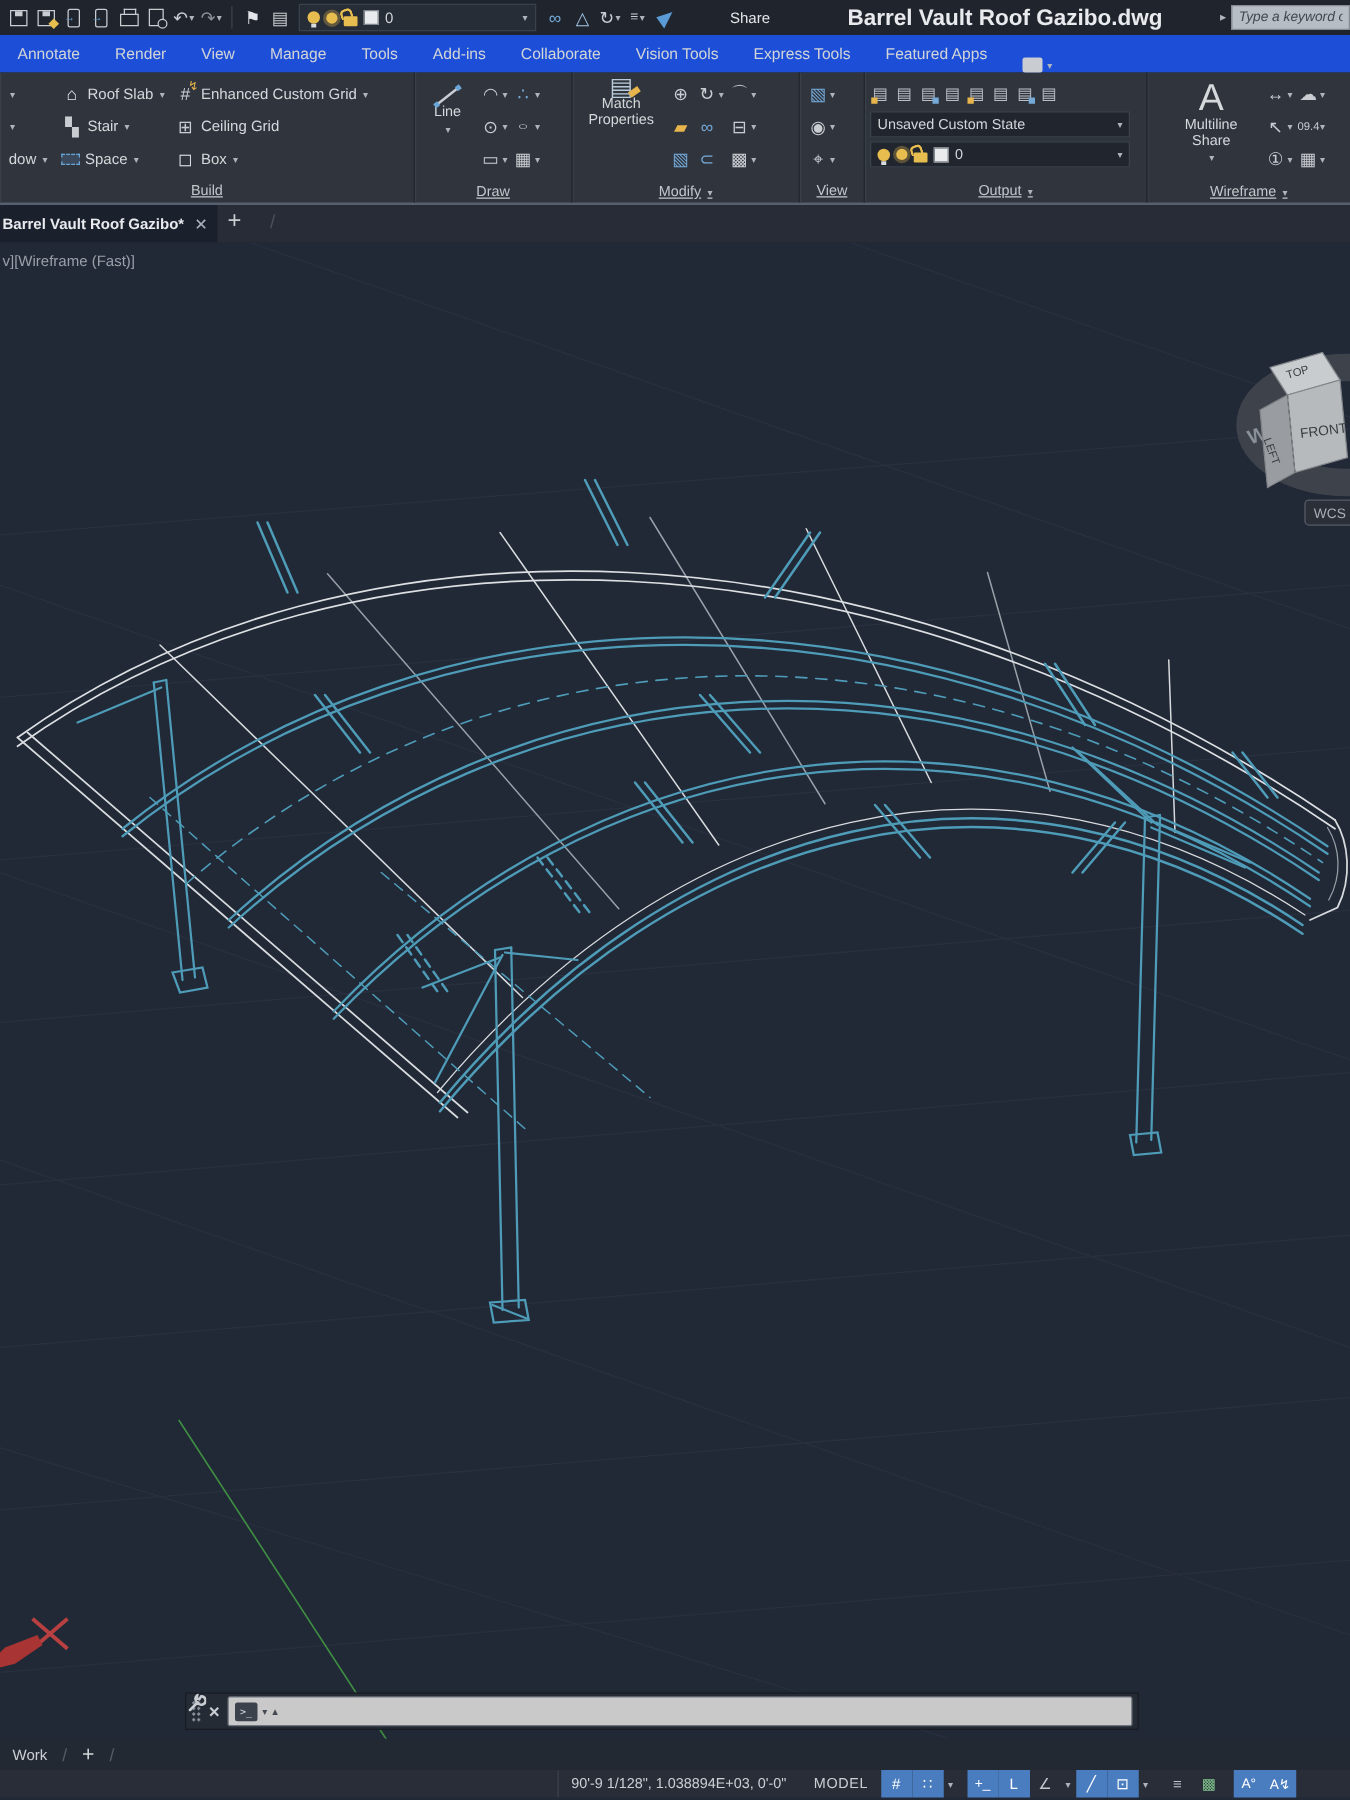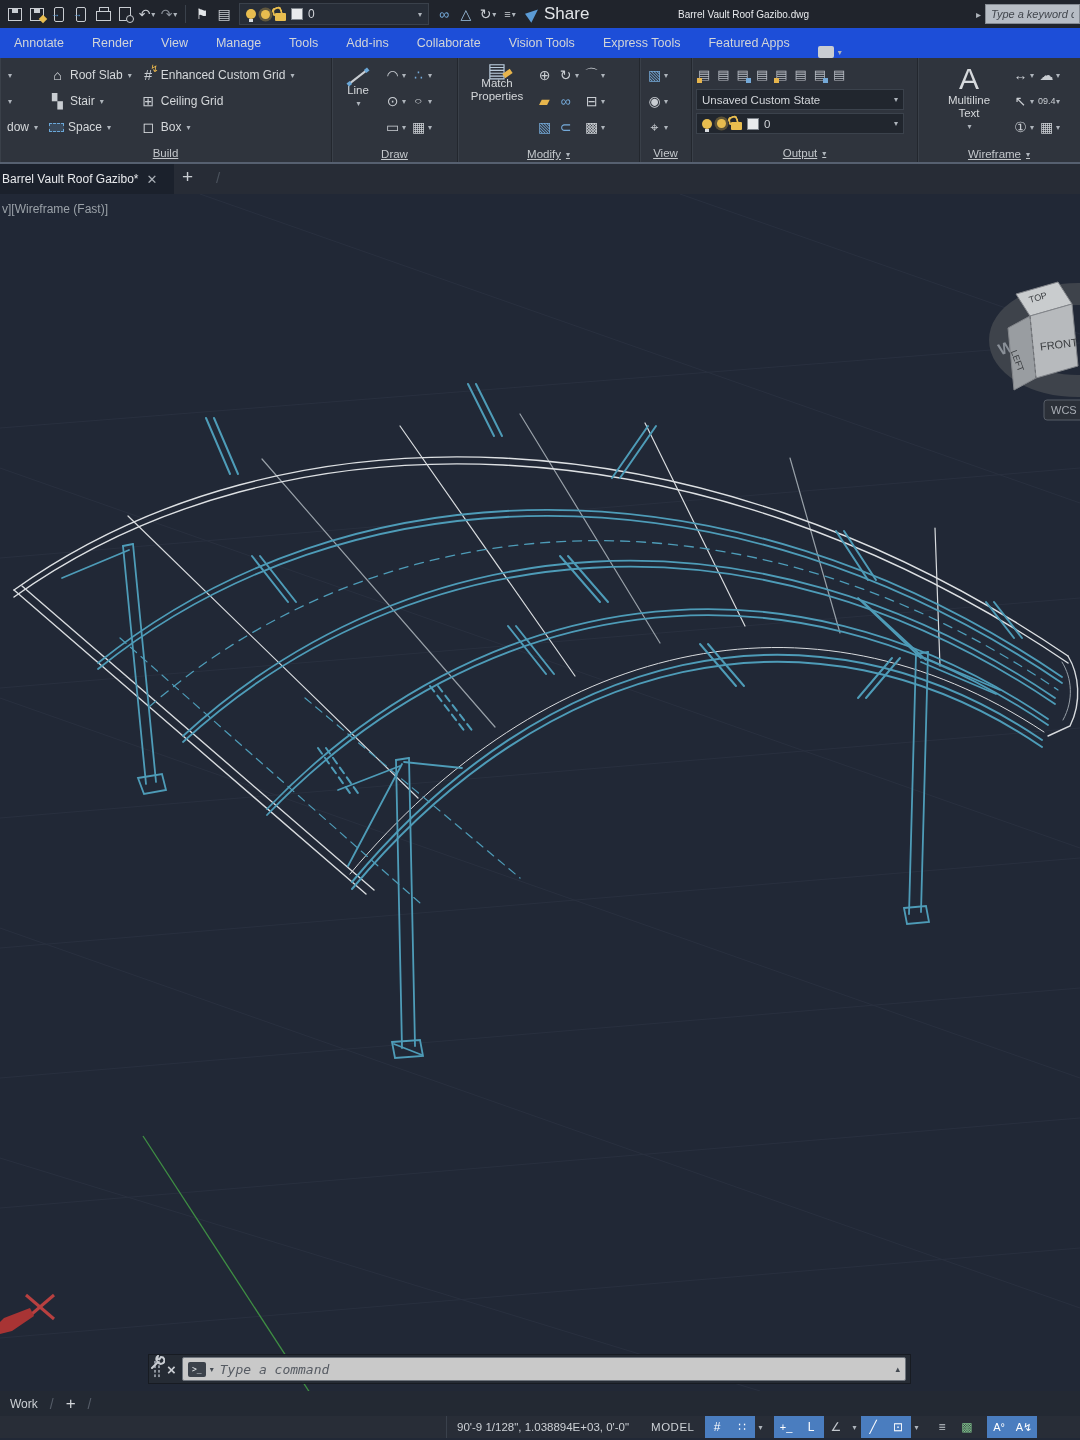--- a/index.html
+++ b/index.html
@@ -23,22 +23,22 @@
   .pagemag::after{content:"";position:absolute;right:-4px;bottom:-3px;width:6px;height:6px;border:1.5px solid #c9cdd2;border-radius:50%;background:#20242c;}
   .lgroup{display:flex;align-items:center;gap:5px;height:22px;background:#272d37;border:1px solid #3a414b;padding:0 6px;margin:0 4px;width:190px;}
   .bulbc{width:10px;height:10px;border-radius:50%;background:#e8bd4f;position:relative;}
   .bulbc::after{content:"";position:absolute;left:3px;bottom:-3px;width:4px;height:3px;background:#d8dbe0;}
   .sunc{width:9px;height:9px;border-radius:50%;background:#e8bd4f;box-shadow:0 0 0 2.5px rgba(232,189,79,.30);}
   .lockc{width:11px;height:8px;background:#e8bd4f;border-radius:1px;position:relative;margin-top:5px;}
   .lockc::before{content:"";position:absolute;top:-6px;left:-3px;width:6px;height:6px;border:2px solid #e8bd4f;border-bottom:none;border-radius:4px 4px 0 0;transform:rotate(-18deg);}
   .swatchc{width:12px;height:12px;background:#e9ebed;border:1px solid #80868d;}
   .lval{font-size:12px;color:#d2d5d9;flex:1;}
   .planec{width:0;height:0;border-left:13px solid #5b9bd5;border-top:4px solid transparent;border-bottom:7px solid transparent;transform:rotate(-35deg);margin-right:4px;}
-  .share-lb{font-size:17px;color:#e2e5e8;}
-  .doc-title{position:absolute;left:678px;top:0;height:28px;display:flex;align-items:center;font-size:10px;color:#e8eaed;}
+  .share-lb{font-size:12px;color:#e2e5e8;margin-left:40px;}
+  .doc-title{position:absolute;left:678px;top:0;height:28px;display:flex;align-items:center;font-size:18px;color:#e8eaed;font-weight:bold;}
   .tright{position:absolute;right:0;top:0;height:28px;display:flex;align-items:center;}
   .srch{width:95px;height:20px;background:#b7bdc5;border:1px solid #868c94;font-style:italic;font-size:11px;color:#3a3f46;padding:0 5px;outline:none;}
   .srch::placeholder{color:#41464d;font-style:italic;}
 
   
   .ribtabs{height:30px;background:#1d4ed8;display:flex;align-items:flex-end;}
   .rtab{padding:0 14px;font-size:12.5px;color:#d2d5d8;height:30px;display:flex;align-items:center;}
   .rib-toggle{display:flex;align-items:center;gap:3px;margin-left:14px;}
   .rib-toggle .sq{width:16px;height:12px;background:#c9cdd2;border-radius:2px;display:inline-block;}
 
@@ -66,21 +66,21 @@
   .lyic{font-size:13px;color:#b9bec6;position:relative;}
   .lyic.y::after{content:"";position:absolute;left:-1px;bottom:-1px;width:5px;height:5px;background:#e7b54c;}
   .lyic.b::after{content:"";position:absolute;right:-2px;bottom:-1px;width:5px;height:5px;background:#74a9d8;}
   .bigA{font-size:30px;color:#d6d9dc;line-height:30px;}
   .mpic{position:relative;font-size:20px;color:#b9cbdb;}
   .mpic::after{content:"";position:absolute;right:-6px;bottom:1px;width:9px;height:5px;background:#e7b54c;transform:rotate(-35deg);}
 
   
   .ftabs{height:30px;background:#272c36;position:relative;display:flex;align-items:center;}
   .ftab{position:absolute;left:-12px;top:0;width:186px;height:30px;background:#1b212c;display:flex;align-items:center;padding-left:14px;gap:8px;}
-  .ftab-lb{font-size:12px;font-weight:400;color:#e8eaed;white-space:nowrap;overflow:hidden;}
+  .ftab-lb{font-size:12px;font-weight:700;color:#e8eaed;white-space:nowrap;overflow:hidden;}
   .ftab-x{color:#aab0b7;font-size:13px;}
   .fplus{position:absolute;left:182px;font-size:19px;color:#c9cdd2;top:2px;}
   .fslash{position:absolute;left:216px;font-size:15px;color:#4a525c;top:5px;}
 
   
   .canvas{position:relative;height:1197px;background:#212836;overflow:hidden;}
   .vp-label{position:absolute;left:2px;top:8px;font-size:12px;color:#9aa1a8;}
   .canvas svg{position:absolute;left:0;top:0;}
 
   
@@ -389,21 +389,21 @@
       <div class="plabel">
           <span>Output</span>
           <span class="cr">▾</span>
         </div>
     </div>
 
     <div class="panel" style="flex:1;border-right:none;">
       <div class="pbody" style="justify-content:center;gap:8px;">
         <div class="bigbtn" style="width:66px;">
           <span class="bigA">A</span>
-          <span>Multiline Text</span>
+          <span>Multiline Share</span>
           <span class="cr">▾</span>
         </div>
         <div class="smgrid">
           <div class="smbtn">
               <span class="gl">↔</span>
               <span class="cr">▾</span>
             </div>
           <div class="smbtn">
               <span class="gl">↖</span>
               <span class="cr">▾</span>
@@ -590,21 +590,20 @@
 
     <div class="cmdbar">
       <span class="grip"></span>
       <span class="cmd-x">×</span>
       <svg width="16" height="16" viewBox="0 0 16 16">
         <path d="M3 13 L9 7 M9 7 a3.4 3.4 0 1 0 3-5 l-1.6 2.4 -2-0.6 0.4-2.6 a3.4 3.4 0 0 0 0.2 5.8" stroke="#c9cdd2" stroke-width="2" fill="none" stroke-linecap="round"></path>
       </svg>
       <div class="cmdfield">
         <span class="termic">&gt;_</span>
         <span class="cmd-cr">▾</span>
-        <input class="cmdinput" placeholder="Type a command" style="">
         <span class="cmd-up">▴</span>
       </div>
     </div>
   </div>
 
   <div class="laybar">
     <span class="lay-tab">Work</span>
     <span class="lay-sl">/</span>
     <span class="lay-plus">+</span>
     <span class="lay-sl">/</span>

